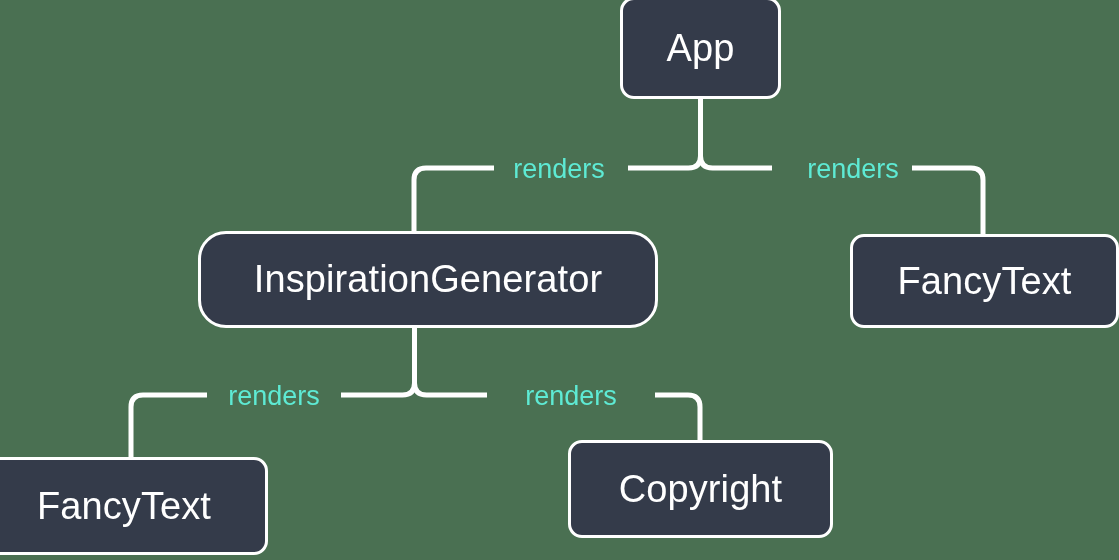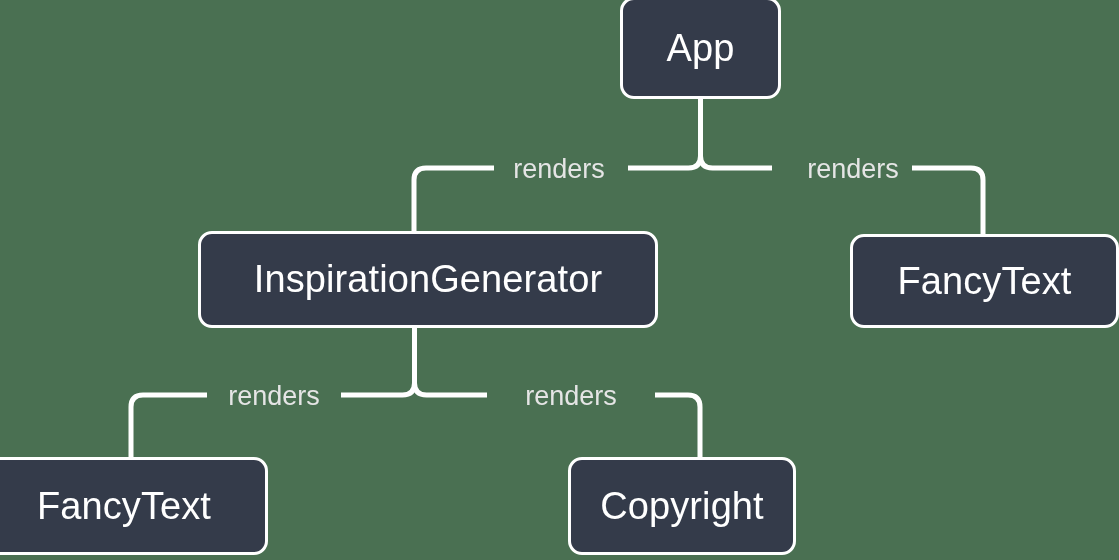--- a/index.html
+++ b/index.html
@@ -32,21 +32,21 @@
     display: flex;
     align-items: center;
     justify-content: center;
     font-size: 38px;
     letter-spacing: 0.1px;
     white-space: nowrap;
     z-index: 2;
   }
   .edge-label {
     position: absolute;
-    color: #e5e5e5;
+    color: #5eead4;
     font-size: 27px;
     line-height: 1;
     white-space: nowrap;
     transform: translate(-50%, -50%);
     z-index: 3;
   }
 </style>
 </head>
 <body>
 
@@ -70,33 +70,33 @@
       <path d="M 207 395 L 143 395 q -12 0 -12 12 L 131 457"></path>
 
       <path d="M 655 395 L 688 395 q 12 0 12 12 L 700 457"></path>
     </g>
   </svg>
 
   <div class="node" style="left:620px; top:-3px; width:161px; height:102px;">
     <span>App</span>
   </div>
 
-  <div class="node" style="left:198px; top:231px; width:460px; height:97px;">
+  <div class="node" style="left:198px; top:231px; width:460px; height:97px;border-radius:28px;">
     <span>InspirationGenerator</span>
   </div>
 
   <div class="node" style="left:850px; top:234px; width:269px; height:94px;">
     <span>FancyText</span>
   </div>
 
   <div class="node" style="left:-20px; top:457px; width:288px; height:98px;">
     <span>FancyText</span>
   </div>
 
-  <div class="node" style="left:568px; top:457px; width:228px; height:98px;text-align:right;">
+  <div class="node" style="left:568px; top:440px; width:265px; height:98px;text-align:right;">
     <span>Copyright</span>
   </div>
 
   <div class="edge-label" style="left:559px; top:169px;">renders</div>
 
   <div class="edge-label" style="left:853px; top:169px;">renders</div>
 
   <div class="edge-label" style="left:274px; top:396px;">renders</div>
 
   <div class="edge-label" style="left:571px; top:396px;">renders</div>

